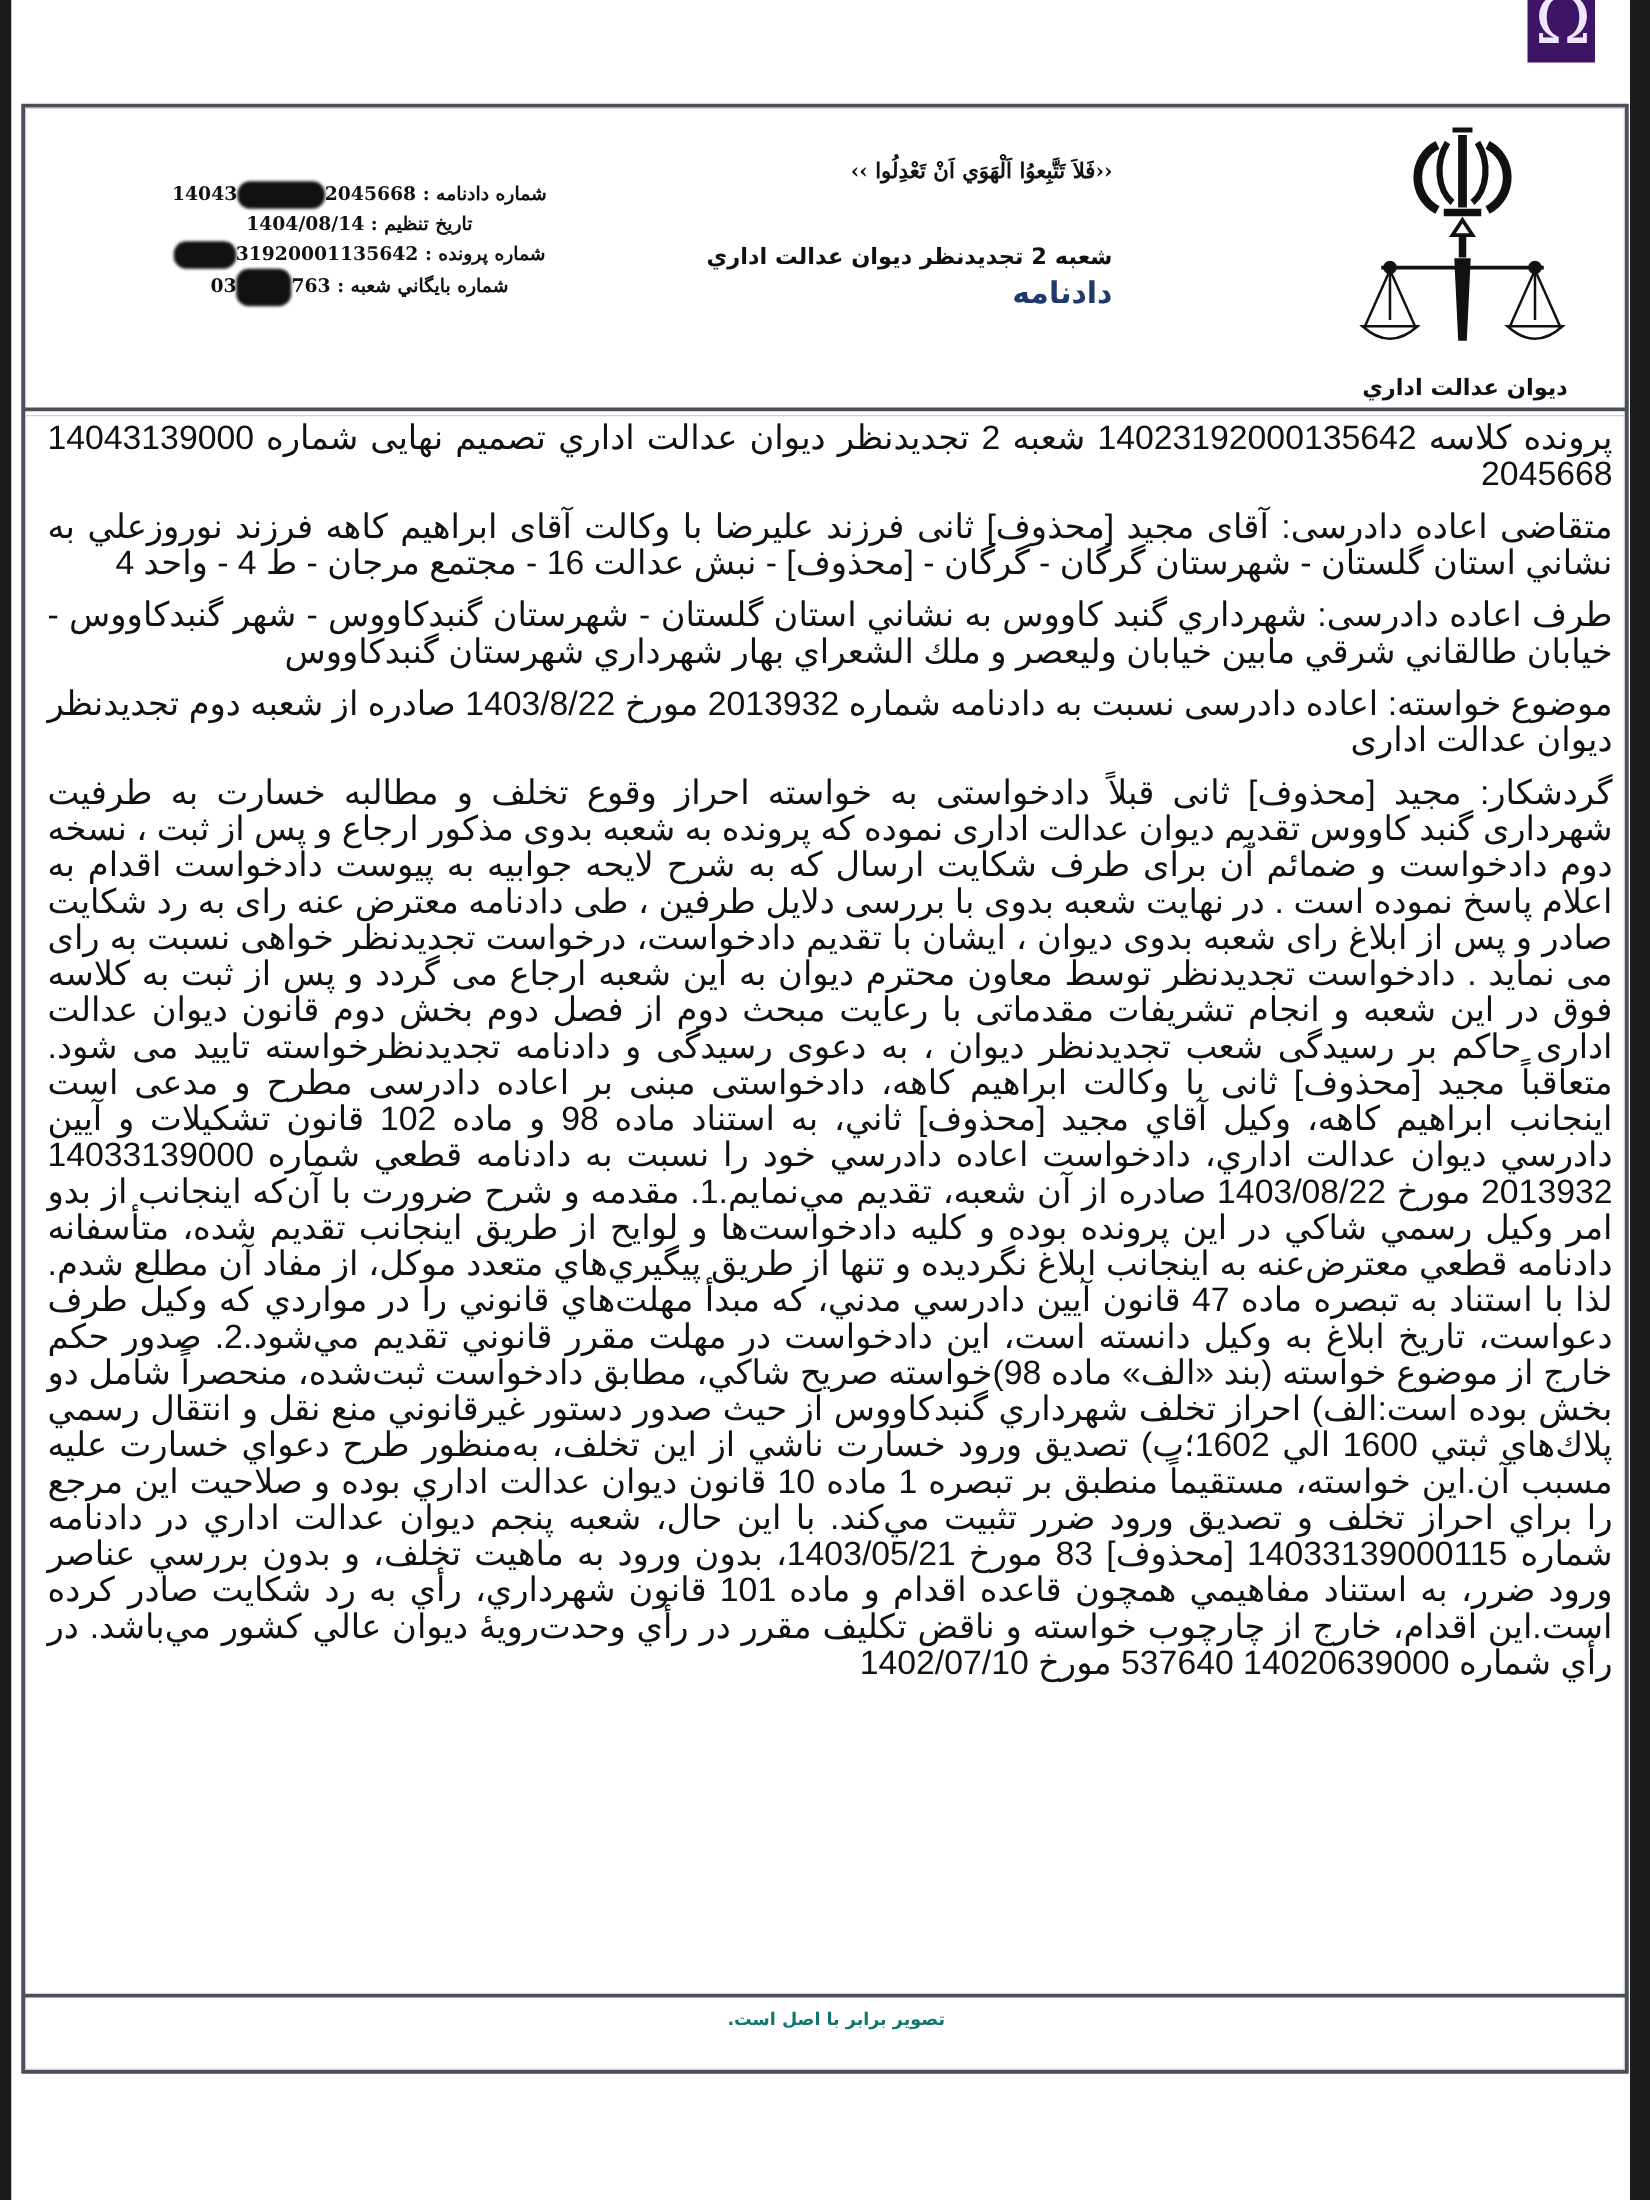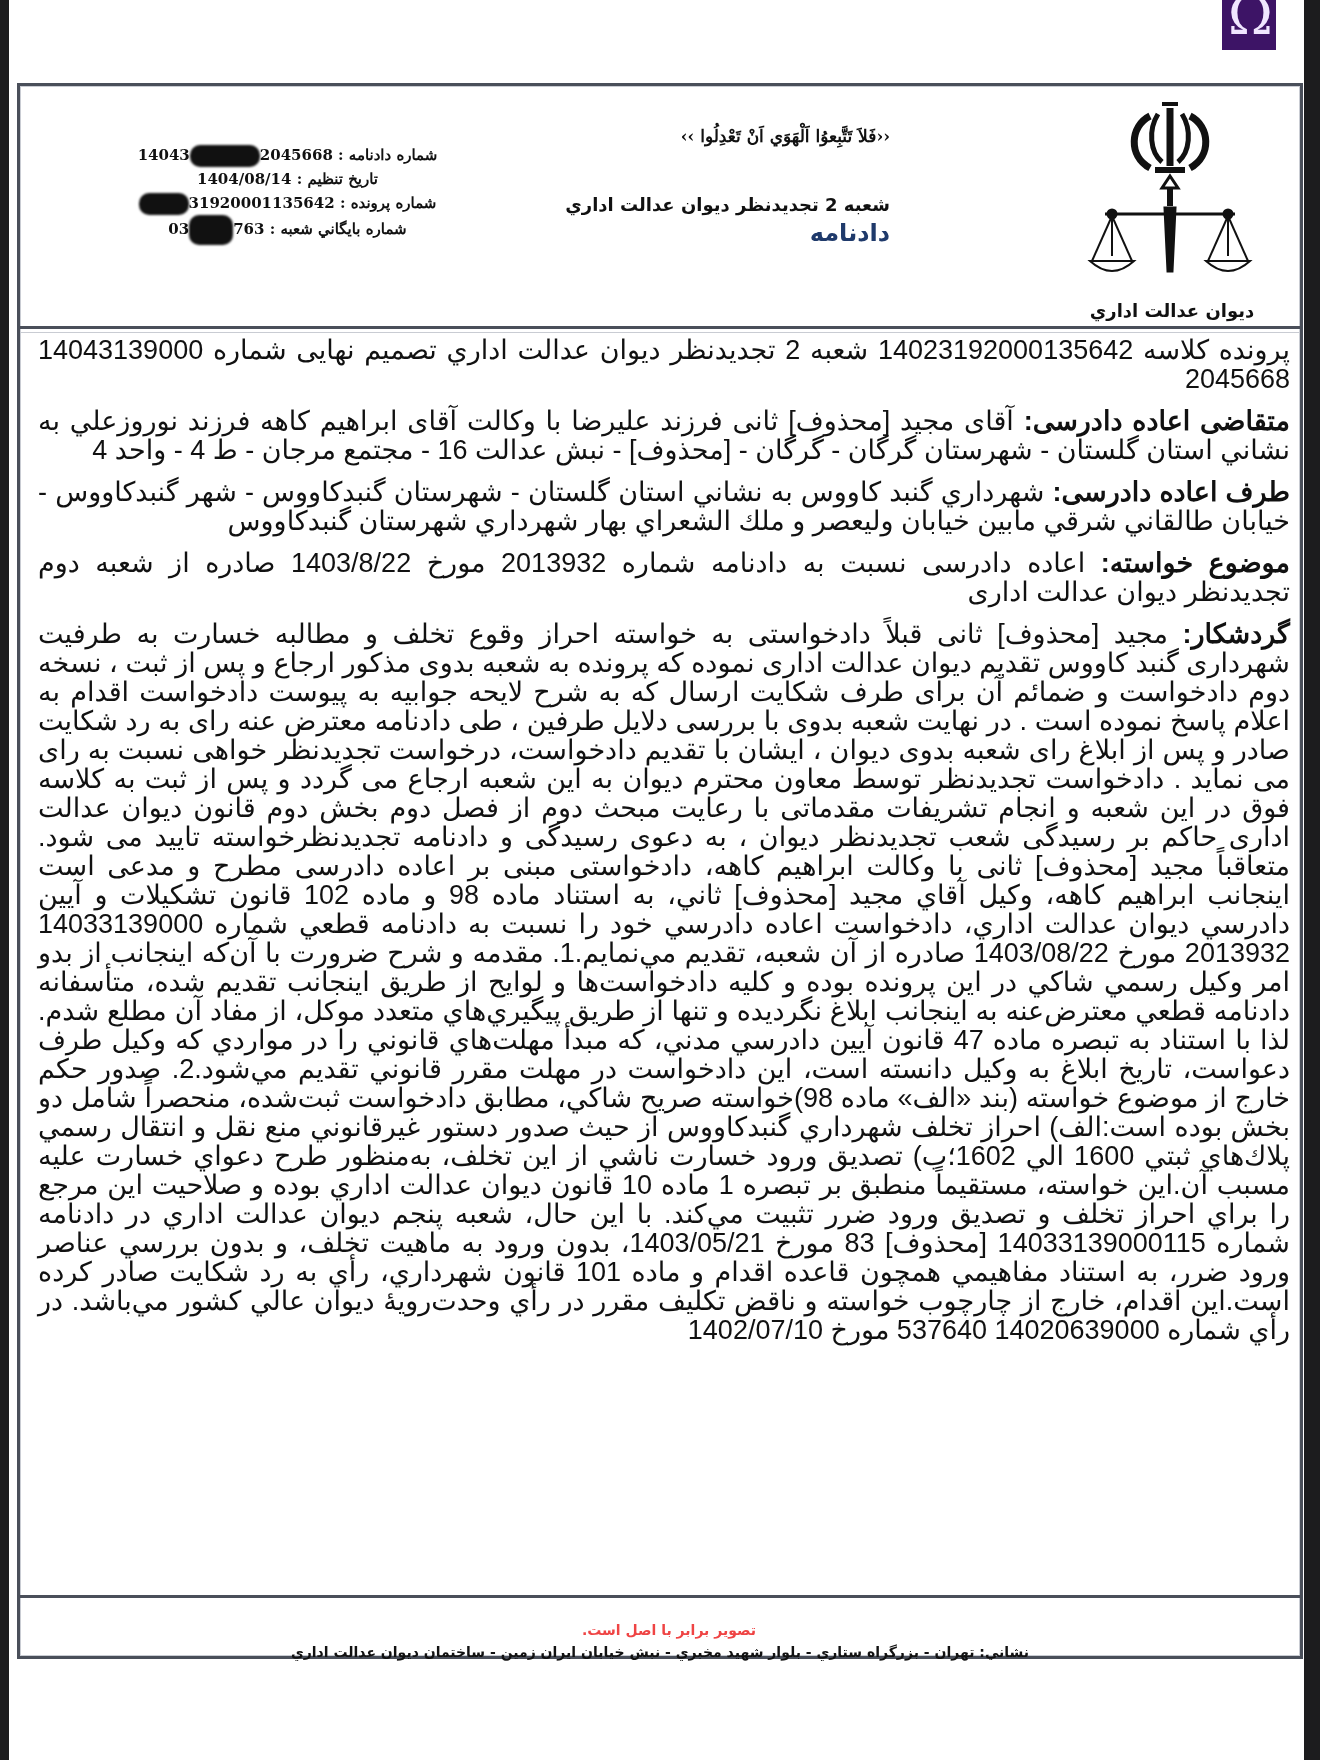--- a/index.html
+++ b/index.html
@@ -44,26 +44,26 @@
   .meta { position: absolute; left: 95px; top: 57px; width: 345px; direction: rtl; text-align: center; }
   .meta-row { font-family: "DejaVu Serif", serif; font-weight: bold; font-size: 15px; line-height: 24px; white-space: nowrap; }
   .redact { display: inline-block; background: #111; border-radius: 10px; filter: blur(1.2px); vertical-align: middle; }
   .body {
     position: absolute; left: 18px; right: 10px; top: 250px;
     direction: rtl; text-align: justify;
     font-family: "Liberation Sans", sans-serif; font-size: 27px; line-height: 29px;
     letter-spacing: -0.3px;
   }
   .para { margin: 0 0 13px 0; }
-  .para .label { font-weight: bold; margin-top: 10px; }
+  .para .label { font-weight: normal; margin-top: 10px; }
   .footer {
     position: absolute; left: 0; right: 0; bottom: 0; height: 58px;
     border-top: 3px solid #4a4f5a; text-align: center; direction: rtl;
   }
-  .footer .copy { font-weight: bold; font-size: 14px; color: #ef4444; margin-top: 24px; padding-left: 18px; }
+  .footer .copy { font-weight: bold; font-size: 14px; color: #0f766e; margin-top: 10px; padding-left: 18px; }
   .footer .addr { font-weight: bold; font-size: 14px; margin-top: 6px; }
 </style>
 </head>
 <body>
 
 <div class="edge-left"></div>
 <div class="edge-right"></div>
 <div class="corner-badge">
   <span class="glyph">Ω</span>
 </div>
@@ -146,15 +146,14 @@
     </p>
 
     <p class="para">
       <span class="label">گردشكار:</span>
       <span>مجيد [محذوف] ثانی قبلاً دادخواستی به خواسته احراز وقوع تخلف و مطالبه خسارت به طرفيت شهرداری گنبد كاووس تقديم ديوان عدالت اداری نموده كه پرونده به شعبه بدوی مذكور ارجاع و پس از ثبت ، نسخه دوم دادخواست و ضمائم آن برای طرف شكايت ارسال كه به شرح لايحه جوابيه به پيوست دادخواست اقدام به اعلام پاسخ نموده است . در نهايت شعبه بدوی با بررسی دلايل طرفين ، طی دادنامه معترض عنه رای به رد شكايت صادر و پس از ابلاغ رای شعبه بدوی ديوان ، ايشان با تقديم دادخواست، درخواست تجديدنظر خواهی نسبت به رای می نمايد . دادخواست تجديدنظر توسط معاون محترم ديوان به اين شعبه ارجاع می گردد و پس از ثبت به كلاسه فوق در اين شعبه و انجام تشريفات مقدماتی با رعايت مبحث دوم از فصل دوم بخش دوم قانون ديوان عدالت اداری حاكم بر رسيدگی شعب تجديدنظر ديوان ، به دعوی رسيدگی و دادنامه تجديدنظرخواسته تاييد می شود. متعاقباً مجيد [محذوف] ثانی با وكالت ابراهيم كاهه، دادخواستی مبنی بر اعاده دادرسی مطرح و مدعی است اينجانب ابراهيم كاهه، وكيل آقاي مجيد [محذوف] ثاني، به استناد ماده 98 و ماده 102 قانون تشكيلات و آيين دادرسي ديوان عدالت اداري، دادخواست اعاده دادرسي خود را نسبت به دادنامه قطعي شماره 14033139000 2013932 مورخ 1403/08/22 صادره از آن شعبه، تقديم مي‌نمايم.1. مقدمه و شرح ضرورت با آن‌كه اينجانب از بدو امر وكيل رسمي شاكي در اين پرونده بوده و كليه دادخواست‌ها و لوايح از طريق اينجانب تقديم شده، متأسفانه دادنامه قطعي معترض‌عنه به اينجانب ابلاغ نگرديده و تنها از طريق پيگيري‌هاي متعدد موكل، از مفاد آن مطلع شدم. لذا با استناد به تبصره ماده 47 قانون آيين دادرسي مدني، كه مبدأ مهلت‌هاي قانوني را در مواردي كه وكيل طرف دعواست، تاريخ ابلاغ به وكيل دانسته است، اين دادخواست در مهلت مقرر قانوني تقديم مي‌شود.2. صدور حكم خارج از موضوع خواسته (بند «الف» ماده 98)خواسته صريح شاكي، مطابق دادخواست ثبت‌شده، منحصراً شامل دو بخش بوده است:الف) احراز تخلف شهرداري گنبدكاووس از حيث صدور دستور غيرقانوني منع نقل و انتقال رسمي پلاك‌هاي ثبتي 1600 الي 1602؛ب) تصديق ورود خسارت ناشي از اين تخلف، به‌منظور طرح دعواي خسارت عليه مسبب آن.اين خواسته، مستقيماً منطبق بر تبصره 1 ماده 10 قانون ديوان عدالت اداري بوده و صلاحيت اين مرجع را براي احراز تخلف و تصديق ورود ضرر تثبيت مي‌كند. با اين حال، شعبه پنجم ديوان عدالت اداري در دادنامه شماره 14033139000115 [محذوف] 83 مورخ 1403/05/21، بدون ورود به ماهيت تخلف، و بدون بررسي عناصر ورود ضرر، به استناد مفاهيمي همچون قاعده اقدام و ماده 101 قانون شهرداري، رأي به رد شكايت صادر كرده است.اين اقدام، خارج از چارچوب خواسته و ناقض تكليف مقرر در رأي وحدت‌رويهٔ ديوان عالي كشور مي‌باشد. در رأي شماره 14020639000 537640 مورخ 1402/07/10</span>
     </p>
   </div>
 
   <div class="footer">
     <div class="copy">تصوير برابر با اصل است.</div>
-    <div class="addr">نشاني:  تهران - بزرگراه ستاري - بلوار شهيد مخبري - نبش خيابان ايران زمين - ساختمان ديوان عدالت اداري</div>
   </div>
 </div>
 
 </body></html>

